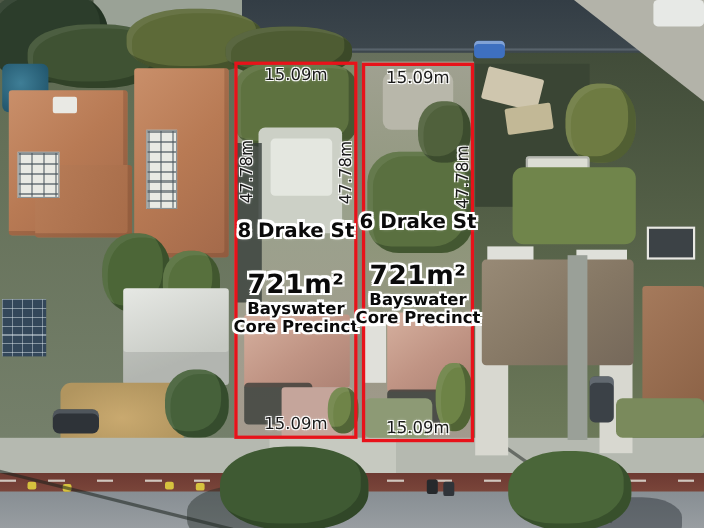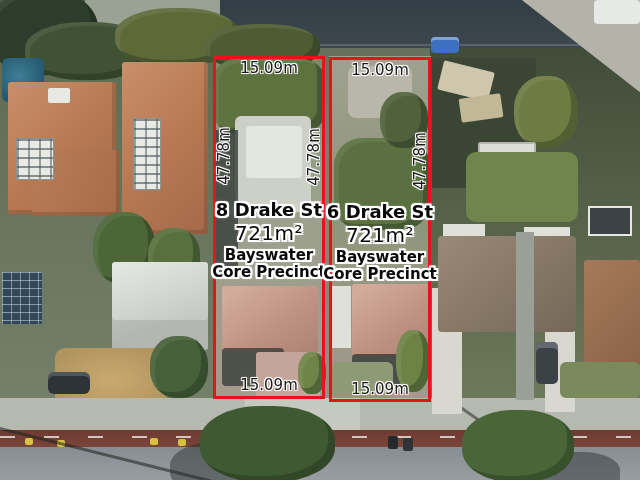--- a/index.html
+++ b/index.html
@@ -17,21 +17,21 @@
   .tree{box-shadow:inset -7px -6px 0 rgba(15,30,15,.3),inset 5px 4px 0 rgba(255,255,255,.07);}
   .lot-frame{border:3px solid #e8121a;background:transparent;z-index:40;}
   .lbl{z-index:50;color:#111;text-align:center;white-space:nowrap;}
   .halo-soft{font-size:15px;font-weight:normal;color:#1a1a1a;
     text-shadow:-1px -1px 0 rgba(255,255,255,.9),1px -1px 0 rgba(255,255,255,.9),-1px 1px 0 rgba(255,255,255,.9),1px 1px 0 rgba(255,255,255,.9),0 0 3px rgba(255,255,255,.95);}
   .halo-strong{color:#0a0a0a;
     text-shadow:-2px -2px 0 #fff,2px -2px 0 #fff,-2px 2px 0 #fff,2px 2px 0 #fff,-2px 0 0 #fff,2px 0 0 #fff,0 -2px 0 #fff,0 2px 0 #fff,0 0 4px #fff;}
   .rot{transform:rotate(-90deg);}
   .lot-info{display:flex;flex-direction:column;align-items:center;}
   .addr{font-size:18px;font-weight:bold;line-height:21px;}
-  .area{font-size:20px;font-weight:normal;line-height:27px;letter-spacing:.5px;}
+  .area{font-size:24px;font-weight:bold;line-height:27px;letter-spacing:.5px;margin-top:25px;}
   .zone{font-size:15px;font-weight:bold;line-height:17px;}
   .watermark{z-index:60;left:10px;top:12px;font-size:14px;letter-spacing:.5px;color:rgba(255,255,255,.8);text-shadow:0 0 3px rgba(255,255,255,.35);}
 </style>
 </head>
 <body>
 
 <div class="scene">
 
   <div class="s" style="left:0;top:48px;width:215px;height:360px;background:linear-gradient(180deg,#5f6b52,#75806b);"></div>
   <div class="s" style="left:430px;top:45px;width:210px;height:360px;background:linear-gradient(180deg,#414c39,#6d7a5a);"></div>
@@ -125,21 +125,21 @@
   <div class="s lbl lot-info halo-strong" style="left:210px;top:199px;width:118px;">
     <div class="addr">8 Drake St</div>
     <div class="area">721m²</div>
     <div class="zone">Bayswater</div>
     <div class="zone">Core Precinct</div>
   </div>
   <div class="s lbl halo-soft" style="left:213px;top:376px;width:112px;">15.09m</div>
 
   <div class="s lbl halo-soft" style="left:329px;top:61px;width:102px;">15.09m</div>
   <div class="s lbl halo-soft rot" style="left:380px;top:152px;width:80px;">47.78m</div>
-  <div class="s lbl lot-info halo-strong" style="left:324px;top:201px;width:112px;">
+  <div class="s lbl lot-info halo-strong" style="left:324px;top:191px;width:112px;">
     <div class="addr">6 Drake St</div>
     <div class="area">721m²</div>
     <div class="zone">Bayswater</div>
     <div class="zone">Core Precinct</div>
   </div>
   <div class="s lbl halo-soft" style="left:329px;top:380px;width:102px;">15.09m</div>
 
 </div>
 
 </body></html>

